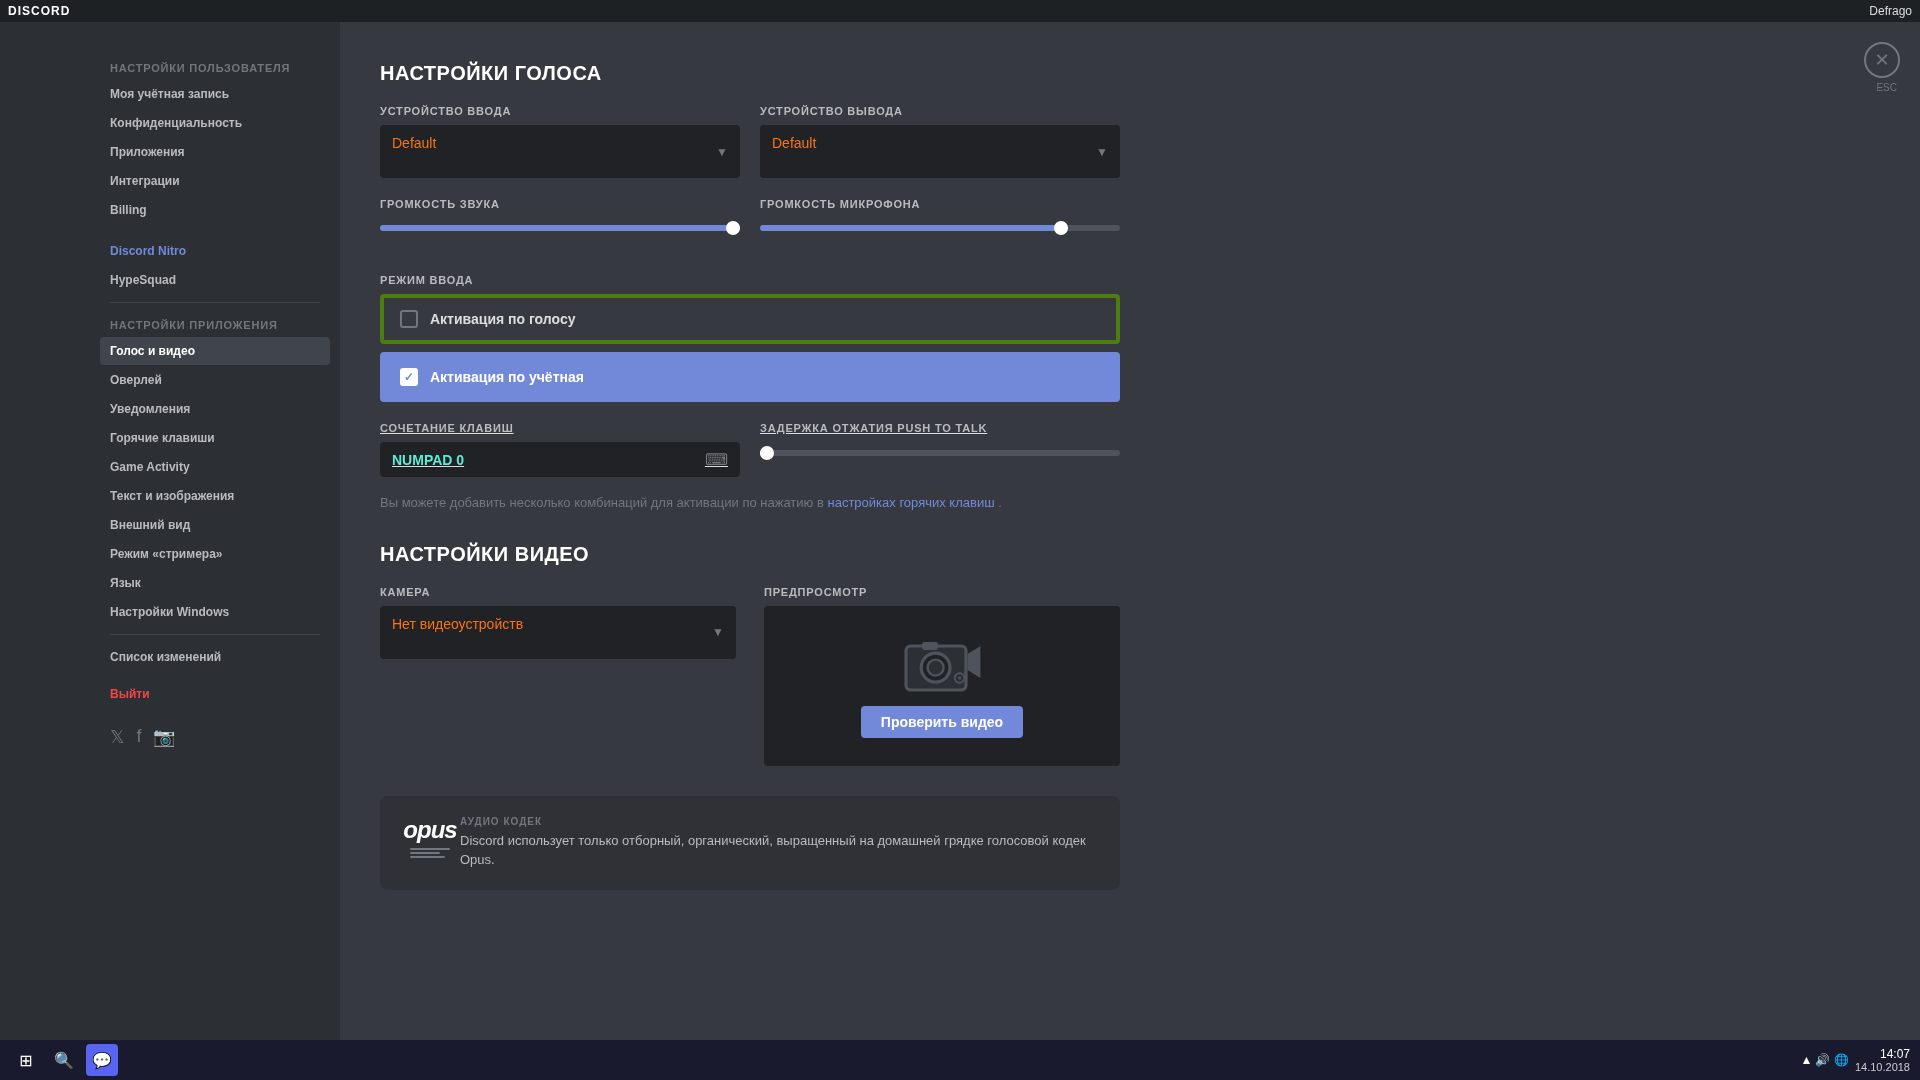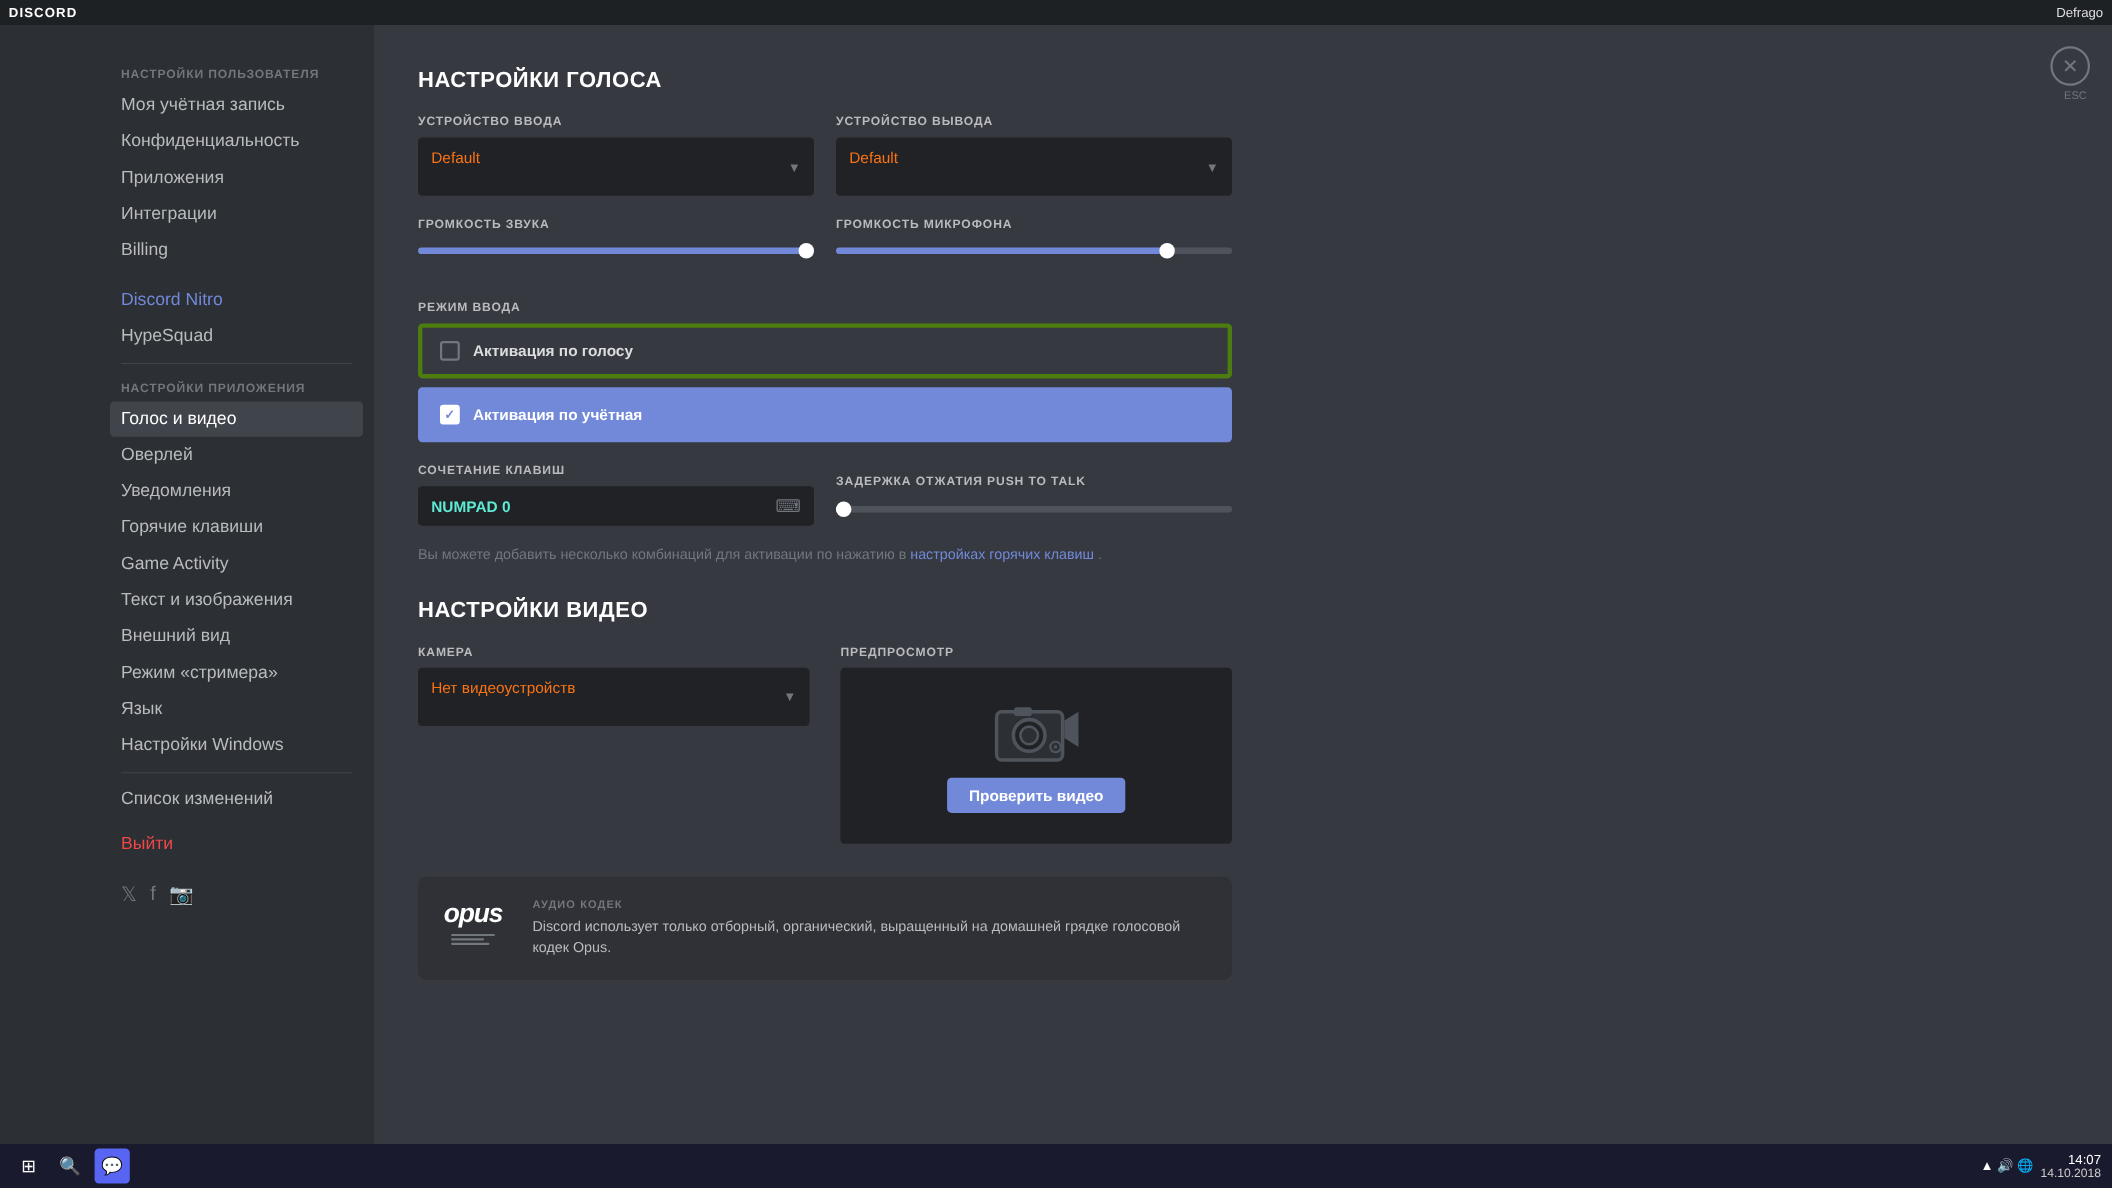--- a/index.html
+++ b/index.html
@@ -62,22 +62,22 @@
       margin-top: 16px;
       padding-left: 10px;
     }
 
     .sidebar-item {
       display: block;
       padding: 7px 10px;
       border-radius: 4px;
       cursor: pointer;
       color: #b9bbbe;
-      font-size: 16px;
-      font-weight: 400;
+      font-size: 12px;
+      font-weight: 700;
       text-decoration: none;
       transition: background 0.1s;
       margin-bottom: 1px;
     }
     .sidebar-item.active {
       background: #40444b;
       color: #fff;
     }
     .sidebar-item.nitro {
       color: #7289da;
@@ -272,21 +272,22 @@
     }
     .radio-option.selected .radio-label {
       color: #fff;
     }
 
     
     .keybind-section {
       display: flex;
       gap: 20px;
       margin-bottom: 16px;
-      align-items: center;
+      align-items: flex-start;
+      text-decoration: underline;
     }
     .keybind-col {
       flex: 1;
     }
     .delay-col {
       flex: 1;
     }
     .keybind-input {
       display: flex;
       align-items: center;
@@ -376,21 +377,21 @@
       cursor: pointer;
     }
 
     
     .opus-card {
       background: #2f3136;
       border-radius: 8px;
       padding: 20px;
       display: flex;
       align-items: flex-start;
-      gap: 24px;
+      gap: 0;
       margin-top: 30px;
     }
     .opus-text-section {
       flex: 1;
     }
     .opus-label {
       font-size: 10px;
       text-transform: uppercase;
       letter-spacing: 1px;
       color: #72767d;

